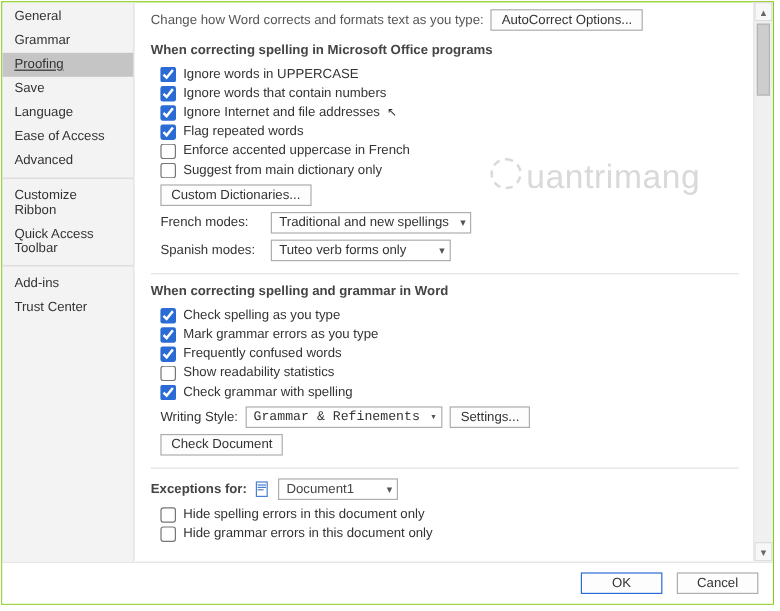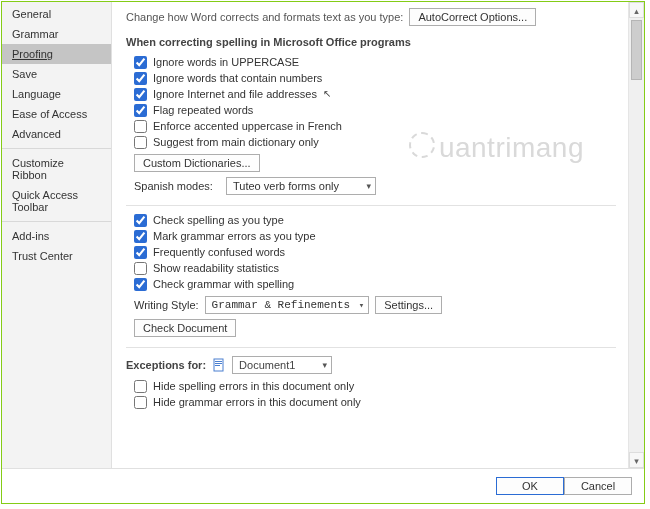--- a/index.html
+++ b/index.html
@@ -20,21 +20,21 @@
 .indent { margin-left: 8px; }
 .label-row { display: flex; align-items: center; gap: 6px; margin: 5px 0 5px 8px; }
 .combo { border: 1px solid #adadad; background: #fff; font-size: 11px; padding: 1px 18px 1px 6px; height: 18px; display: inline-flex; align-items: center; position: relative; cursor: pointer; min-width: 150px; }
 .combo::after { content: "▾"; position: absolute; right: 4px; font-size: 9px; color: #555; }
 .combo.narrow { min-width: 100px; }
 .exceptions-row { display: flex; align-items: center; gap: 6px; margin: 4px 0 6px; font-weight: 600; color: #444; }
 .doc-icon { width: 14px; height: 14px; display: inline-block; }
 .scrollbar { position: absolute; right: 0; top: 0; bottom: 0; width: 16px; background: #f0f0f0; border-left: 1px solid #e5e5e5; }
 .scroll-btn { height: 16px; text-align: center; font-size: 9px; line-height: 16px; color: #666; background: #f7f7f7; border: 1px solid #ddd; }
 .scroll-thumb { position: absolute; left: 2px; right: 2px; top: 18px; height: 60px; background: #cdcdcd; border: 1px solid #b5b5b5; }
-.footer { border-top: 1px solid #e0e0e0; padding: 8px 12px; display: flex; justify-content: flex-end; gap: 0; background: #fff; }
+.footer { border-top: 1px solid #e0e0e0; padding: 8px 12px; display: flex; justify-content: flex-end; gap: 12px; background: #fff; }
 .footer .btn { min-width: 68px; text-align: center; }
 .footer .btn.primary { border-color: #2b6cd4; }
 .watermark { position: absolute; right: 60px; top: 130px; font-size: 28px; color: #d9d9d9; font-weight: 500; letter-spacing: 0.5px; pointer-events: none; display: flex; align-items: flex-start; gap: 4px; }
 .watermark-icon { width: 26px; height: 26px; border: 2px dashed #d9d9d9; border-radius: 50%; display: inline-block; position: relative; }
 .content-inner { padding-right: 18px; }
 </style>
 </head>
 <body>
 
 <div class="dialog">
@@ -89,25 +89,30 @@
     </div>
     <div class="check-row">
       <input type="checkbox" style="">
       <span>Suggest from main dictionary only</span>
     </div>
     <div class="indent" style="margin:5px 0 5px 8px;">
       <button class="btn">Custom Dictionaries...</button>
     </div>
 
     <div class="label-row">
+      <span style="width:86px;">French modes:</span>
+      <div class="combo">Traditional and new spellings</div>
+    </div>
+    <div class="label-row">
       <span style="width:86px;">Spanish modes:</span>
       <div class="combo">Tuteo verb forms only</div>
     </div>
 
     <div class="section-divider"></div>
+    <div class="section-title">When correcting spelling and grammar in Word</div>
 
     <div class="check-row">
       <input type="checkbox" checked="" style="">
       <span>Check spelling as you type</span>
     </div>
     <div class="check-row">
       <input type="checkbox" checked="" style="">
       <span>Mark grammar errors as you type</span>
     </div>
     <div class="check-row">

